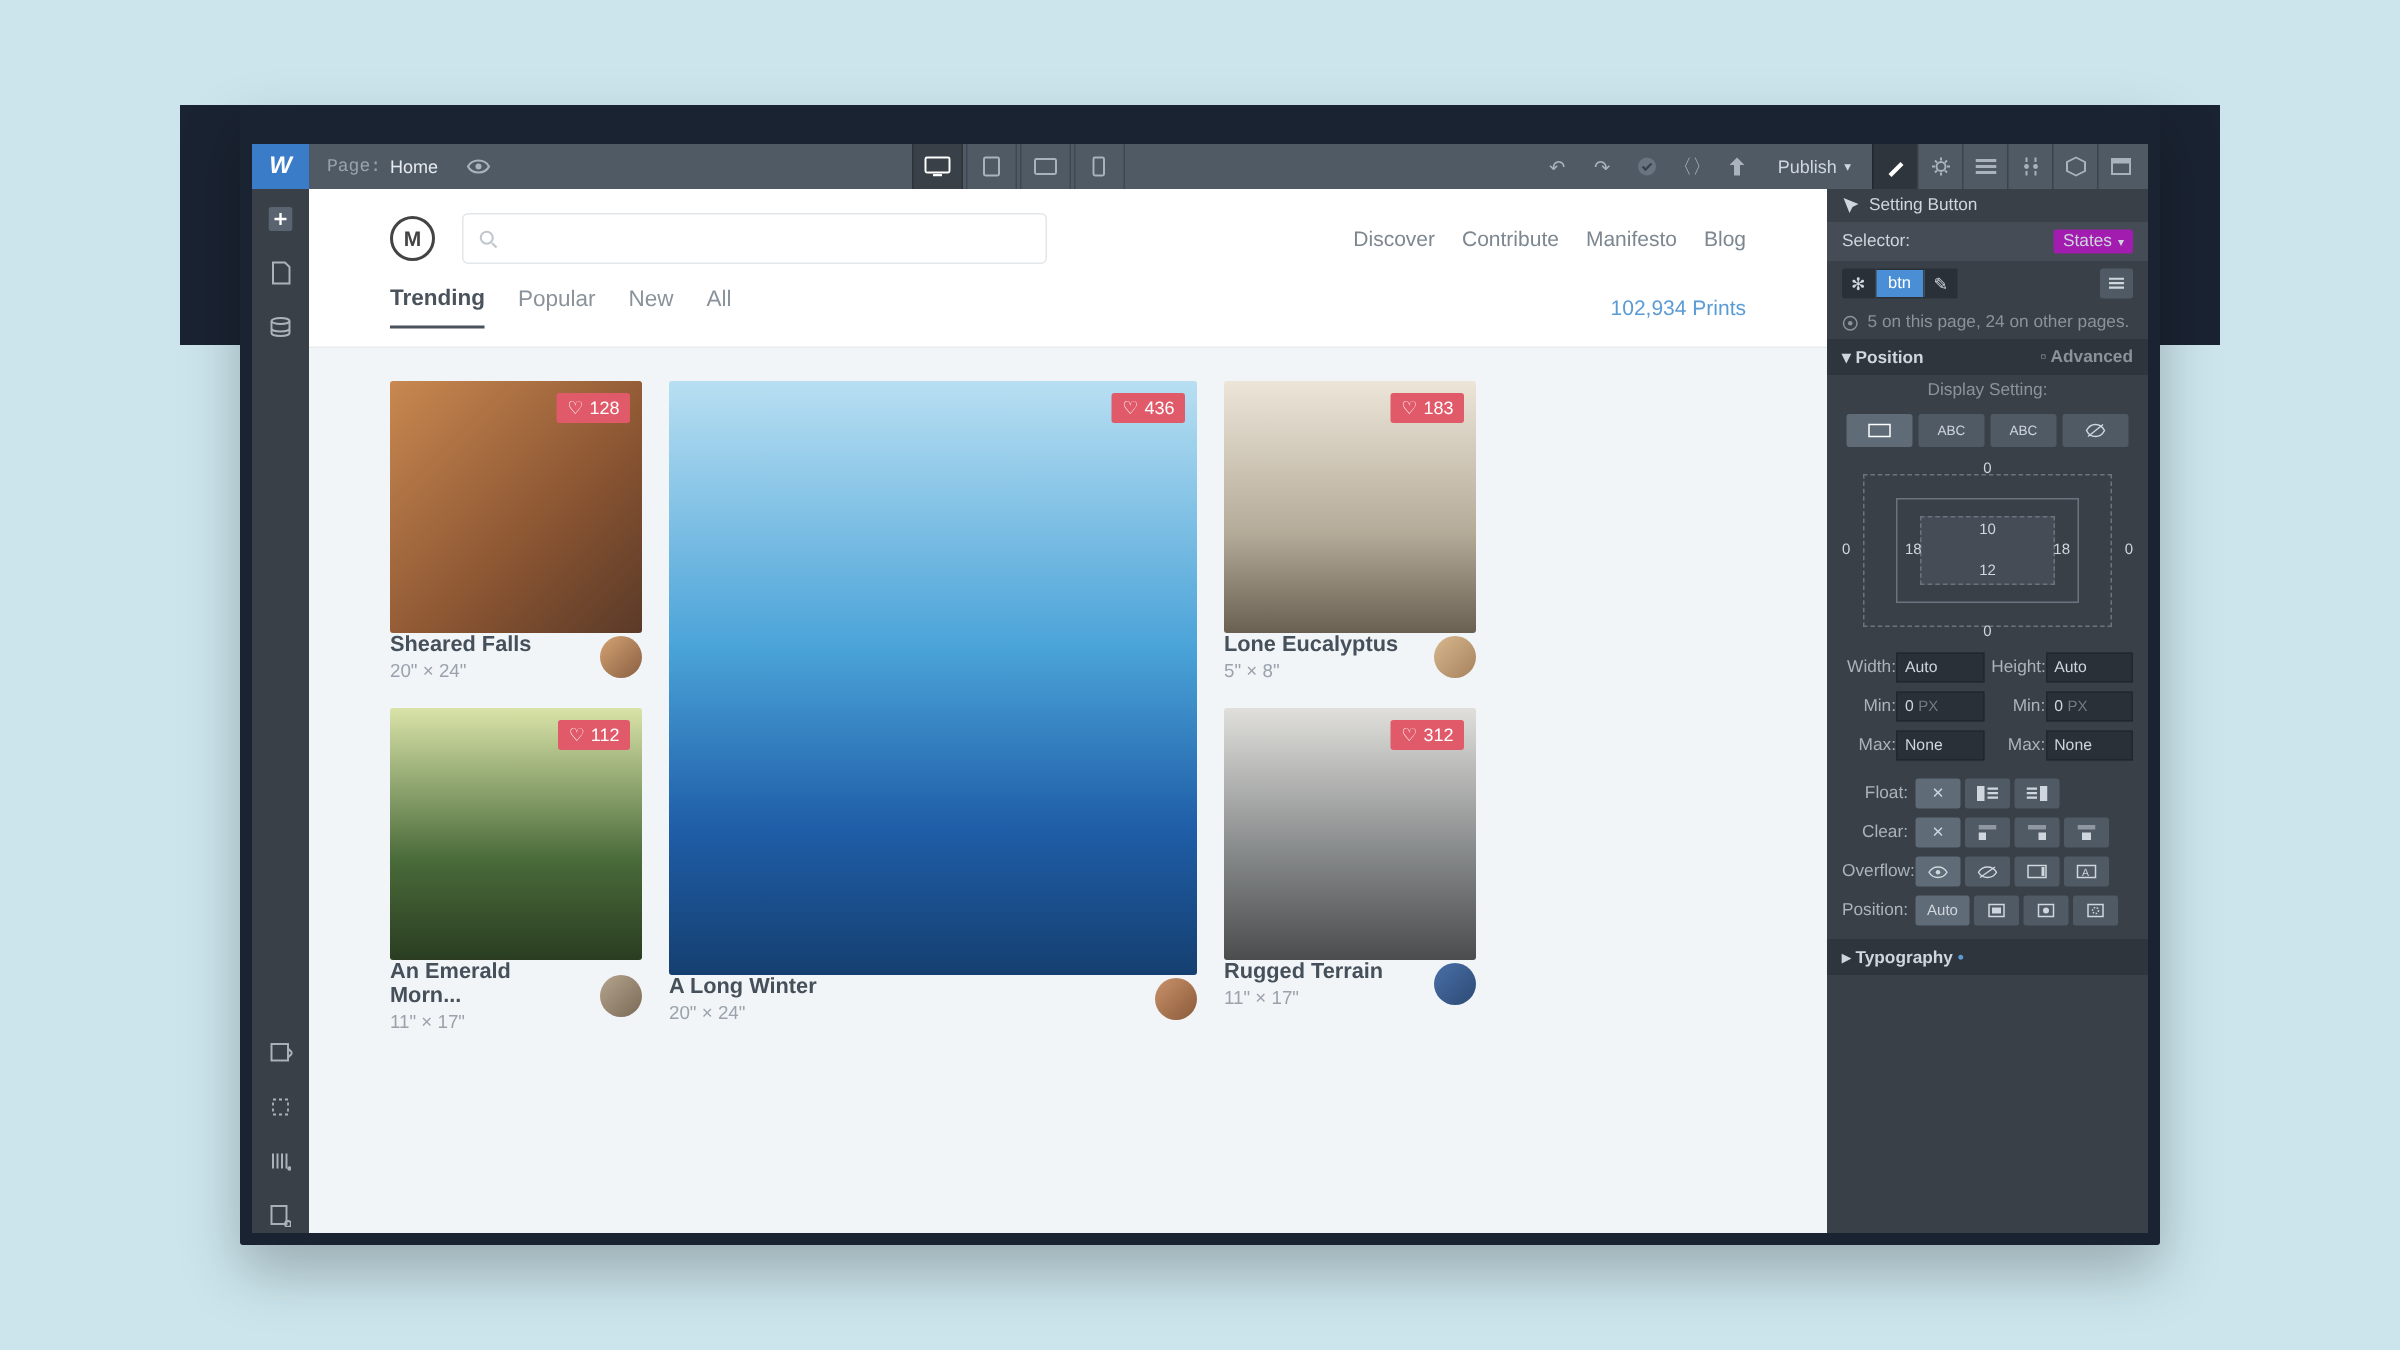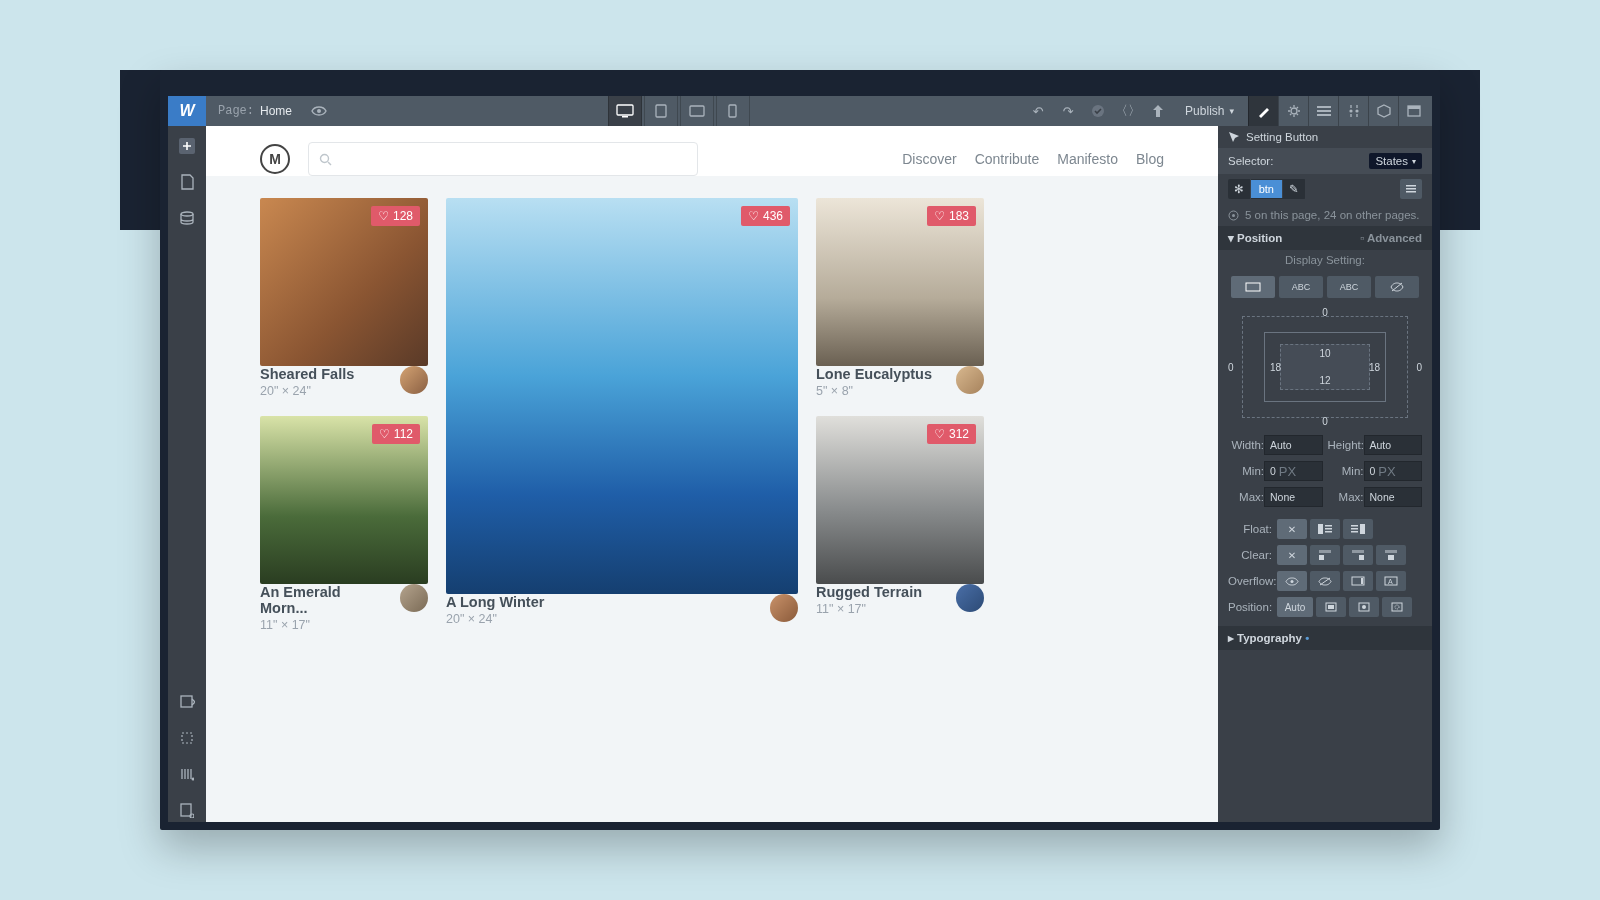--- a/index.html
+++ b/index.html
@@ -36,55 +36,55 @@
 .tab-pill { color: #8a939b; font-size: 15px; padding-bottom: 10px; }
 .tab-pill.active { color: #4a535c; font-weight: 600; border-bottom: 2px solid #4a535c; }
 .count { margin-left: auto; color: #5b9bd5; font-size: 14px; }
 
 .grid { padding: 22px 54px; display: grid; grid-template-columns: 168px 352px 168px; gap: 18px; }
 .col { display: flex; flex-direction: column; gap: 18px; }
 .card-img { position: relative; border-radius: 2px; overflow: hidden; background: #ccc; }
 .card-img.sm { height: 168px; }
 .card-img.lg { height: 396px; }
 .heart { position: absolute; top: 8px; right: 8px; background: #e05a6a; color: #fff; font-size: 12px; padding: 3px 7px; border-radius: 2px; display: flex; align-items: center; gap: 4px; }
-.card-meta { display: flex; align-items: flex-start; gap: 8px; }
+.card-meta { display: flex; align-items: center; gap: 8px; }
 .meta-text { flex: 1; }
 .card-title { color: #45505a; font-weight: 600; font-size: 14.5px; margin-bottom: 2px; }
 .card-dims { color: #9aa3ad; font-size: 12.5px; }
 .avatar { width: 28px; height: 28px; border-radius: 50%; background: #c8b8a8; }
 
 
 .ph-rock   { background: linear-gradient(135deg,#c98850,#8a5532 60%,#5a3a28); }
 .ph-forest { background: linear-gradient(180deg,#d9e3a8,#4a6b3a 60%,#2a3d21); }
 .ph-mount  { background: linear-gradient(180deg,#b8dff2,#4aa3d8 45%,#1f5ea8 75%,#153f70); }
 .ph-tree   { background: linear-gradient(180deg,#ece5d8,#b5ab99 60%,#6a6052); }
 .ph-rugged { background: linear-gradient(180deg,#e0dfdb,#8a8d8e 55%,#4a4c4d); }
 
 .sidepanel { background: #3a4048; color: #cfd6dd; font-size: 11.5px; overflow: hidden; }
 .sp-row { display: flex; align-items: center; padding: 5px 10px; gap: 6px; }
 .sp-sel-head { background: #454c55; }
 .sp-head { background: #2f353c; justify-content: space-between; font-weight: 600; }
 .sp-dim { color: #8a939b; }
 .selector-pill { display: flex; align-items: center; background: #2a3037; border-radius: 2px; }
 .sel-part { padding: 3px 6px; border-right: 1px solid #3a4048; display: flex; align-items: center; }
 .sel-btn { background: #4a8fd6; color: #fff; padding: 3px 8px; font-size: 11px; }
-.states { margin-left: auto; padding: 2px 6px; background: #0f172a; border-radius: 2px; display: flex; align-items: center; gap: 4px; }
+.states { margin-left: auto; padding: 2px 6px; background: #a21caf; border-radius: 2px; display: flex; align-items: center; gap: 4px; }
 .display-row { display: flex; gap: 4px; justify-content: center; padding: 6px 10px; }
 .disp-btn { width: 44px; height: 22px; background: #4f5a65; border-radius: 2px; display: flex; align-items: center; justify-content: center; font-size: 9px; color: #cfd6dd; }
 .disp-btn.active { background: #5f6b77; color: #fff; }
 .box-model { margin: 4px 10px 6px; height: 118px; position: relative; background: transparent; }
 .bm-margin { position: absolute; inset: 8px 14px; border: 1px dashed #6a7480; }
 .bm-border { position: absolute; inset: 24px 36px; border: 1px solid #6a7480; }
 .bm-pad { position: absolute; inset: 36px 52px; border: 1px dashed #6a7480; background: rgba(95,107,119,.3); }
 .bm-val { position: absolute; font-size: 10px; color: #cfd6dd; }
 .field-row { display: flex; align-items: center; padding: 3px 10px; gap: 5px; }
 .field-row label { width: 36px; text-align: right; color: #aab3bc; }
 .field-row .half { flex: 1; display: flex; align-items: center; gap: 0; }
 .inp { flex: 1; height: 20px; background: #2a3037; border: 1px solid #22272d; color: #cfd6dd; font-size: 10.5px; padding: 0 5px; display: flex; align-items: center; }
-.unit { font-size: 13px; color: #707a84; padding: 0 3px; }
+.unit { font-size: 10px; color: #707a84; padding: 0 3px; }
 .btn-grp { display: flex; gap: 3px; }
 .mini-btn { width: 30px; height: 20px; background: #4f5a65; border-radius: 2px; display: flex; align-items: center; justify-content: center; font-size: 10px; color: #cfd6dd; }
 .mini-btn.active { background: #5f6b77; }
 svg { display: block; }
 </style>
 </head>
 <body>
 
 <div class="app-frame">
   <div class="top-pill"></div>
@@ -236,20 +236,27 @@
               <path d="M9 9l3 3" stroke="currentColor" stroke-width="1.4"></path>
             </svg>
         </div>
         <div class="nav-spacer"></div>
         <div class="nav-links">
           <span>Discover</span>
           <span>Contribute</span>
           <span>Manifesto</span>
           <span>Blog</span>
         </div>
+      </div>
+      <div class="tabs-row">
+        <span class="tab-pill active">Trending</span>
+        <span class="tab-pill">Popular</span>
+        <span class="tab-pill">New</span>
+        <span class="tab-pill">All</span>
+        <span class="count">102,934 Prints</span>
       </div>
       <div class="grid">
         <div class="col">
           <div>
             <div class="card-img sm ph-rock">
               <div class="heart">♡ <span>128</span></div>
             </div>
             <div class="card-meta">
               <div class="meta-text">
                   <div class="card-title">Sheared Falls</div>

